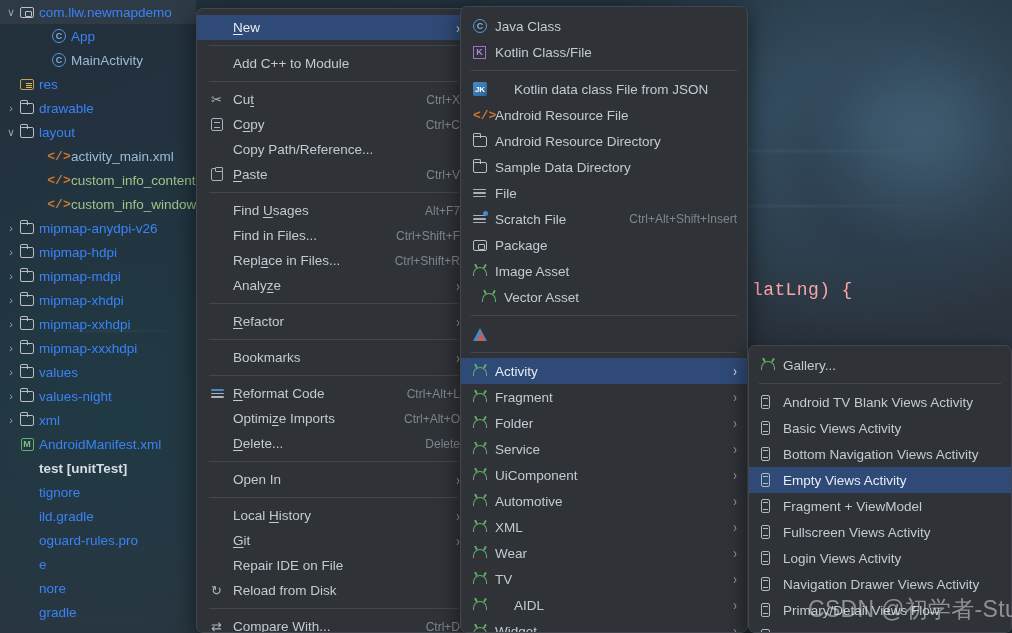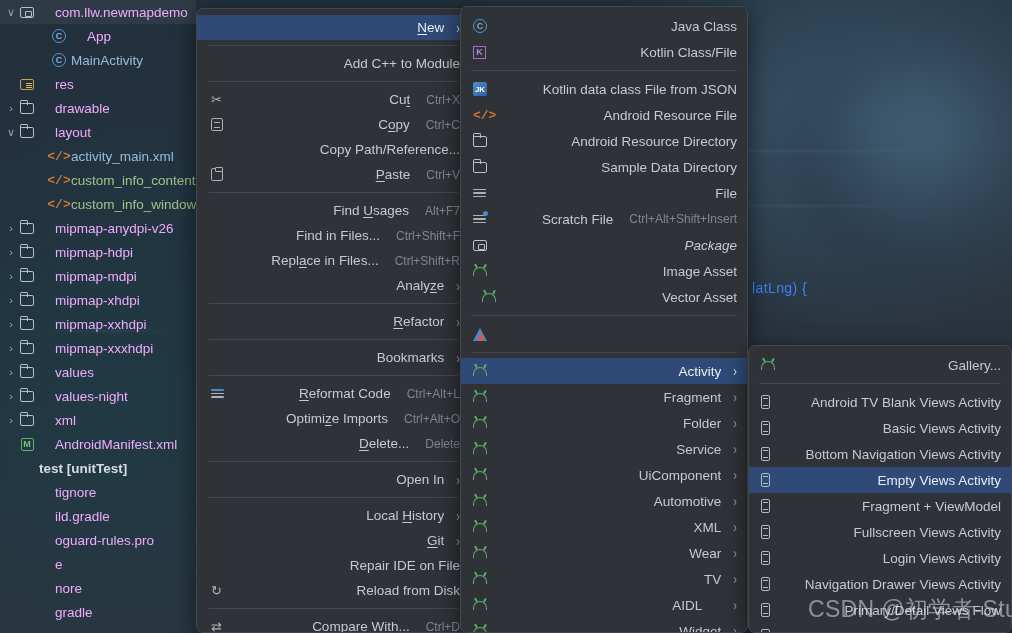--- a/index.html
+++ b/index.html
@@ -70,21 +70,21 @@
     line-height: 1;
   }
   .tw-icon {
     width: 18px; min-width: 18px;
     display: inline-flex; align-items: center; justify-content: center;
     margin-right: 3px;
   }
   .tw-label { overflow: hidden; text-overflow: clip; }
   .c-blue  { color: #98bcd8; }
   .c-green { color: #9ec48a; }
-  .c-plain { color: #f0abfc; margin-left: 16px; }
+  .c-plain { color: #3b82f6; }
   .c-bold  { font-weight: bold; color: #d7dde4; }
 
   
   .ic-pkg, .ic-folder, .ic-res, .ic-class, .ic-xml, .ic-manifest {
     display: inline-block; position: relative;
   }
   .ic-folder {
     width: 14px; height: 11px;
     border: 1.3px solid #b9c0c8; border-radius: 1.5px 2px 2px 2px;
   }
@@ -116,23 +116,23 @@
   .ic-manifest {
     width: 13px; height: 13px; border: 1.4px solid #62b06a; border-radius: 2px;
     color: #79c47f; font-size: 9px; font-weight: bold;
     display: inline-flex; align-items: center; justify-content: center;
   }
 
   
   #editor-code {
     position: absolute;
     left: 752px; top: 280px;
-    font-family: Liberation Sans, sans-serif;
-    font-size: 14px;
-    color: #3b82f6;
+    font-family: Liberation Mono, monospace;
+    font-size: 18px;
+    color: #fca5a5;
     z-index: 1;
     letter-spacing: .4px;
   }
 
   
   .menu {
     position: absolute;
     background: #2f3237;
     border: 1px solid #43474d;
     border-radius: 7px;
@@ -155,21 +155,21 @@
     white-space: nowrap;
     cursor: default;
   }
   .mi.selected { background: #2f4a76; color: #e6ecf4; }
   #menu-context .mi { padding-left: 14px; }
   .mi-icon {
     width: 20px; min-width: 20px;
     display: inline-flex; align-items: center; justify-content: flex-start;
     margin-right: 2px;
   }
-  .mi-label { flex: 1 1 auto; overflow: hidden; text-align: right; }
+  .mi-label { flex: 1 1 auto; overflow: hidden; }
   .mi-label u { text-decoration: underline; text-underline-offset: 2px; }
   .mi-shortcut {
     color: #7f868f; margin-left: 16px; font-size: 12px;
   }
   .mi-arrow {
     color: #98a0aa; font-size: 11px; margin-left: 12px;
     transform: scaleY(1.35);
   }
   .mi.selected .mi-arrow { color: #dde6f2; }
   .sep {
@@ -590,21 +590,21 @@
         </span>
         <span class="mi-label">Java Class</span>
       </div>
       <div class="mi" style="height: 26px;">
         <span class="mi-icon">
           <span class="g-kclass">K</span>
         </span>
         <span class="mi-label">Kotlin Class/File</span>
       </div>
       <div class="sep"></div>
-      <div class="mi" style="height: 26px;">
+      <div class="mi" style="height: 26px; gap: 19px;">
         <span class="mi-icon">
           <span class="g-json">JK</span>
         </span>
         <span class="mi-label">Kotlin data class File from JSON</span>
       </div>
       <div class="mi" style="height: 26px;">
         <span class="mi-icon">
           <span class="g-xmlres">&lt;/&gt;</span>
         </span>
         <span class="mi-label">Android Resource File</span>
@@ -635,21 +635,21 @@
         <span class="mi-icon">
           <span class="g-scratch g-lines">
             <i></i>
             <i></i>
             <i></i>
           </span>
         </span>
         <span class="mi-label">Scratch File</span>
         <span class="mi-shortcut">Ctrl+Alt+Shift+Insert</span>
       </div>
-      <div class="mi" style="height: 26px; font-style: italic;">
+      <div class="mi" style="height: 26px;">
         <span class="mi-icon">
           <span class="ic-pkg"></span>
         </span>
         <span class="mi-label">Package</span>
       </div>
       <div class="mi" style="height: 26px;">
         <span class="mi-icon">
           <span class="g-android"></span>
         </span>
         <span class="mi-label">Image Asset</span>

